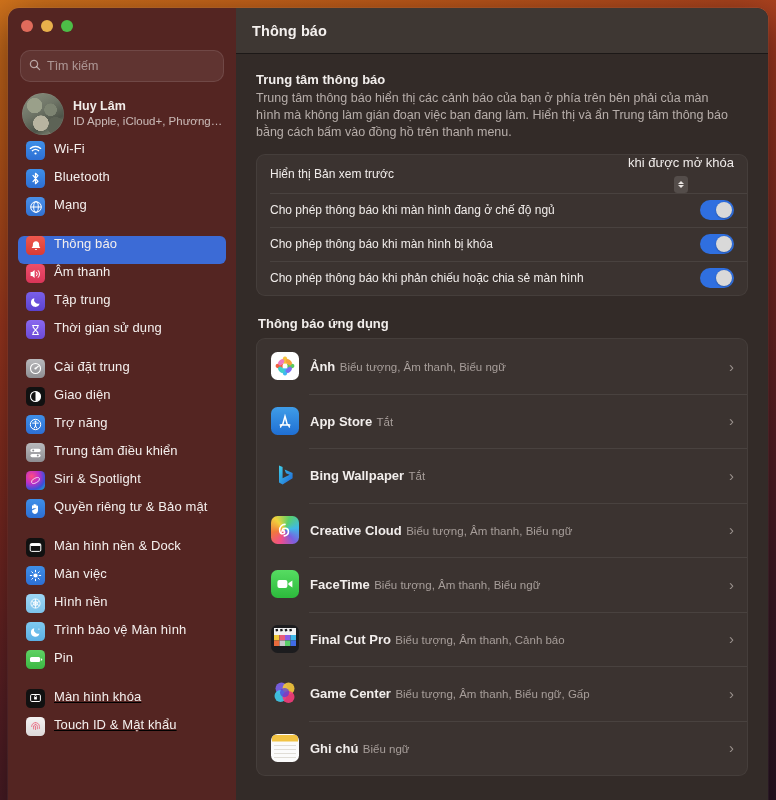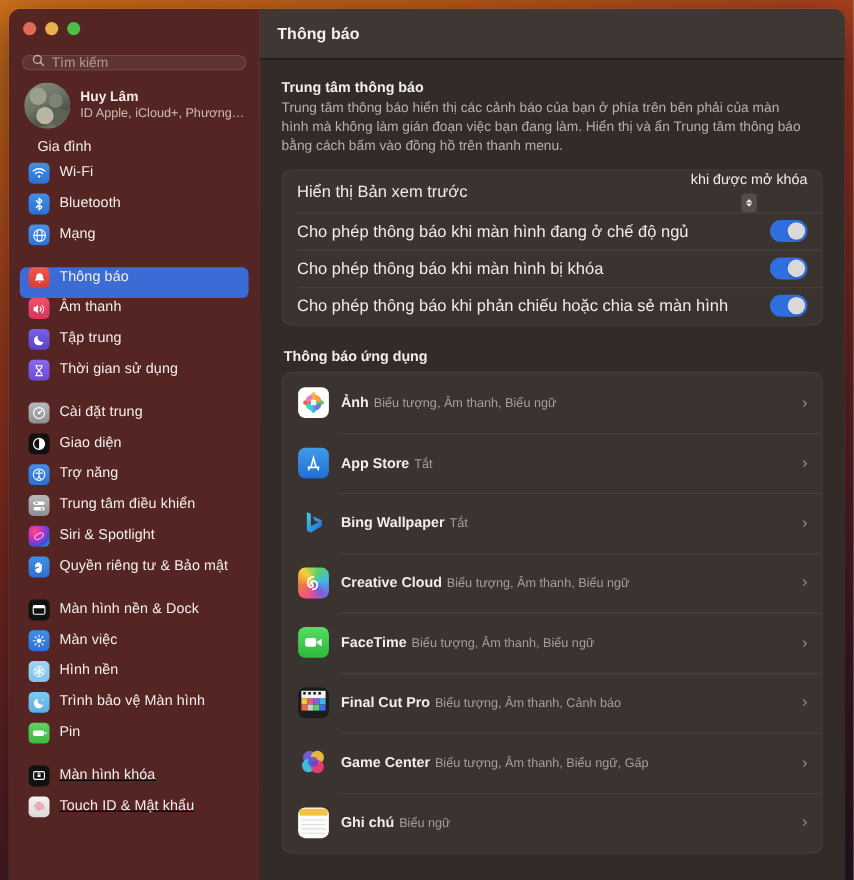--- a/index.html
+++ b/index.html
@@ -41,21 +41,21 @@
     height:34px;
     align-items:flex-start;
   }
   .light { width:12px; height:12px; border-radius:50%; }
   .light.r { background:#e06b5b; }
   .light.y { background:#e8b04b; }
   .light.g { background:#4dbd47; }
 
   .search-wrap { padding:8px 12px 0 12px; }
   .search {
-    height:14px;
+    height:32px;
     background:rgba(255,255,255,.07);
     border:.5px solid rgba(255,255,255,.10);
     border-radius:10px;
     display:flex; align-items:center;
     gap:6px; padding:0 8px;
   }
   .search svg { flex:0 0 auto; }
   .search .ph { font-size:12.5px; color:rgba(255,255,255,.48); }
 
   .account {
@@ -165,21 +165,21 @@
     min-height:34px;
     padding:0 13px;
     position:relative;
   }
   .row + .row::before {
     content:""; position:absolute;
     left:13px; right:0; top:0; height:.5px;
     background:rgba(255,255,255,.075);
   }
   .row .rlabel {
-    font-size:15px; color:#f0ecea;
+    font-size:12px; color:#f0ecea;
     flex:1 1 auto;
   }
   .popup {
     display:flex; align-items:center; gap:6px;
     font-size:13px; color:#f0ecea;flex-direction:column;
   }
   .stepper {
     width:14px; height:17px; border-radius:3.5px;
     background:rgba(255,255,255,.13);
     display:flex; flex-direction:column;
@@ -266,21 +266,20 @@
     </div>
 
     <div class="account">
       <div class="avatar"></div>
       <div class="acct-text">
         <div class="acct-name">Huy Lâm</div>
         <div class="acct-sub">ID Apple, iCloud+, Phương t...</div>
       </div>
     </div>
 
-    <div class="family">Gia đình</div>
 
     <div class="nav">
 
       <div class="navgroup">
         <div class="item">
           <span class="ic" style="background:linear-gradient(180deg,#3f8fe8,#2d6fd4);">
             <svg width="13" height="11" viewBox="0 0 13 11">
                 <g fill="none" stroke="#fff" stroke-width="1.3" stroke-linecap="round">
                   <path d="M1.3 3.4A8 8 0 0 1 11.7 3.4"></path>
                   <path d="M3.3 5.7a5 5 0 0 1 6.4 0"></path>

